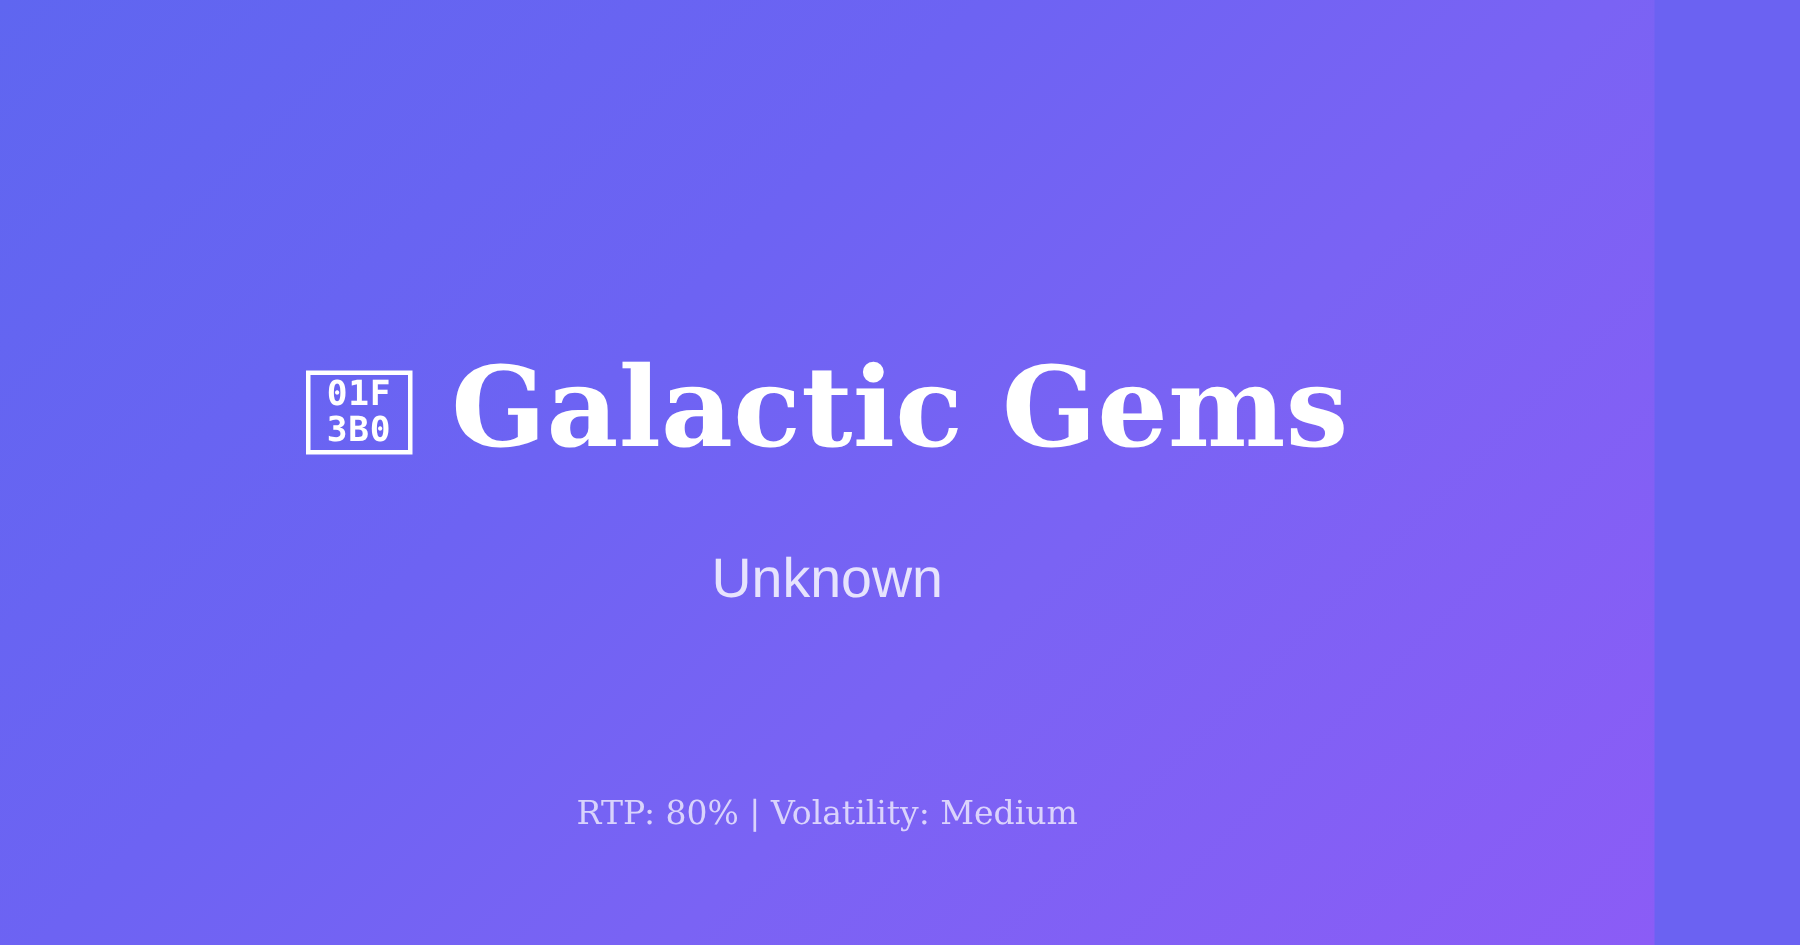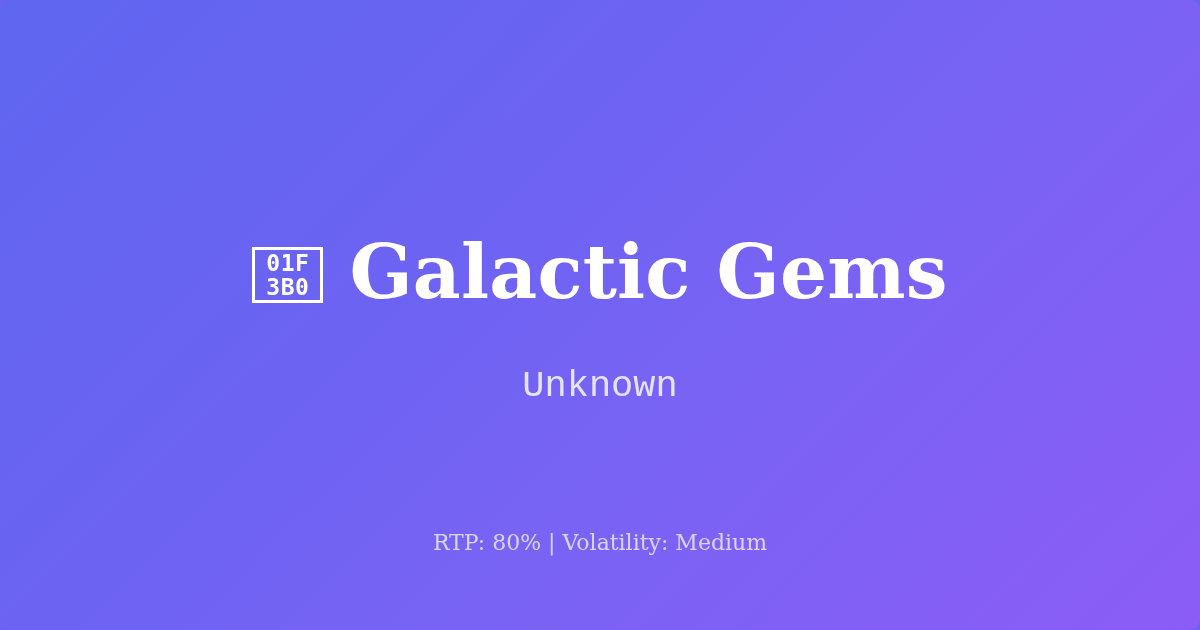--- a/index.html
+++ b/index.html
@@ -11,29 +11,28 @@
   body {
     width: 1200px;
     height: 630px;
     overflow: hidden;
     font-family: "DejaVu Serif", "Liberation Serif", serif;
     background: #6b62f2;
   }
 
   .card {
     position: relative;
-    width: 1200px;
+    width: 1103px;
     height: 630px;
     box-sizing: border-box;
     background: linear-gradient(135deg, #5f66f0 0%, #6d63f3 38%, #7a63f4 62%, #8b5cf6 100%);
     display: flex;
     flex-direction: column;
     align-items: center;
     overflow: hidden;
-    border-radius: 10px;
   }
 
   
   .title-row {
     position: absolute;
     top: 232px;
     left: 0;
     right: 0;
     display: flex;
     align-items: center;
@@ -77,21 +76,21 @@
     margin-top: 44px;
   }
 
   
   .subtitle {
     position: absolute;
     top: 363px;
     left: 0;
     right: 0;
     text-align: center;
-    font-family: Liberation Mono, monospace;
+    font-family: Liberation Sans, sans-serif;
     font-weight: 400;
     font-size: 37px;
     line-height: 46px;
     color: rgba(255, 255, 255, 0.82);
     white-space: nowrap;
   }
 
   
   .footer-meta {
     position: absolute;

